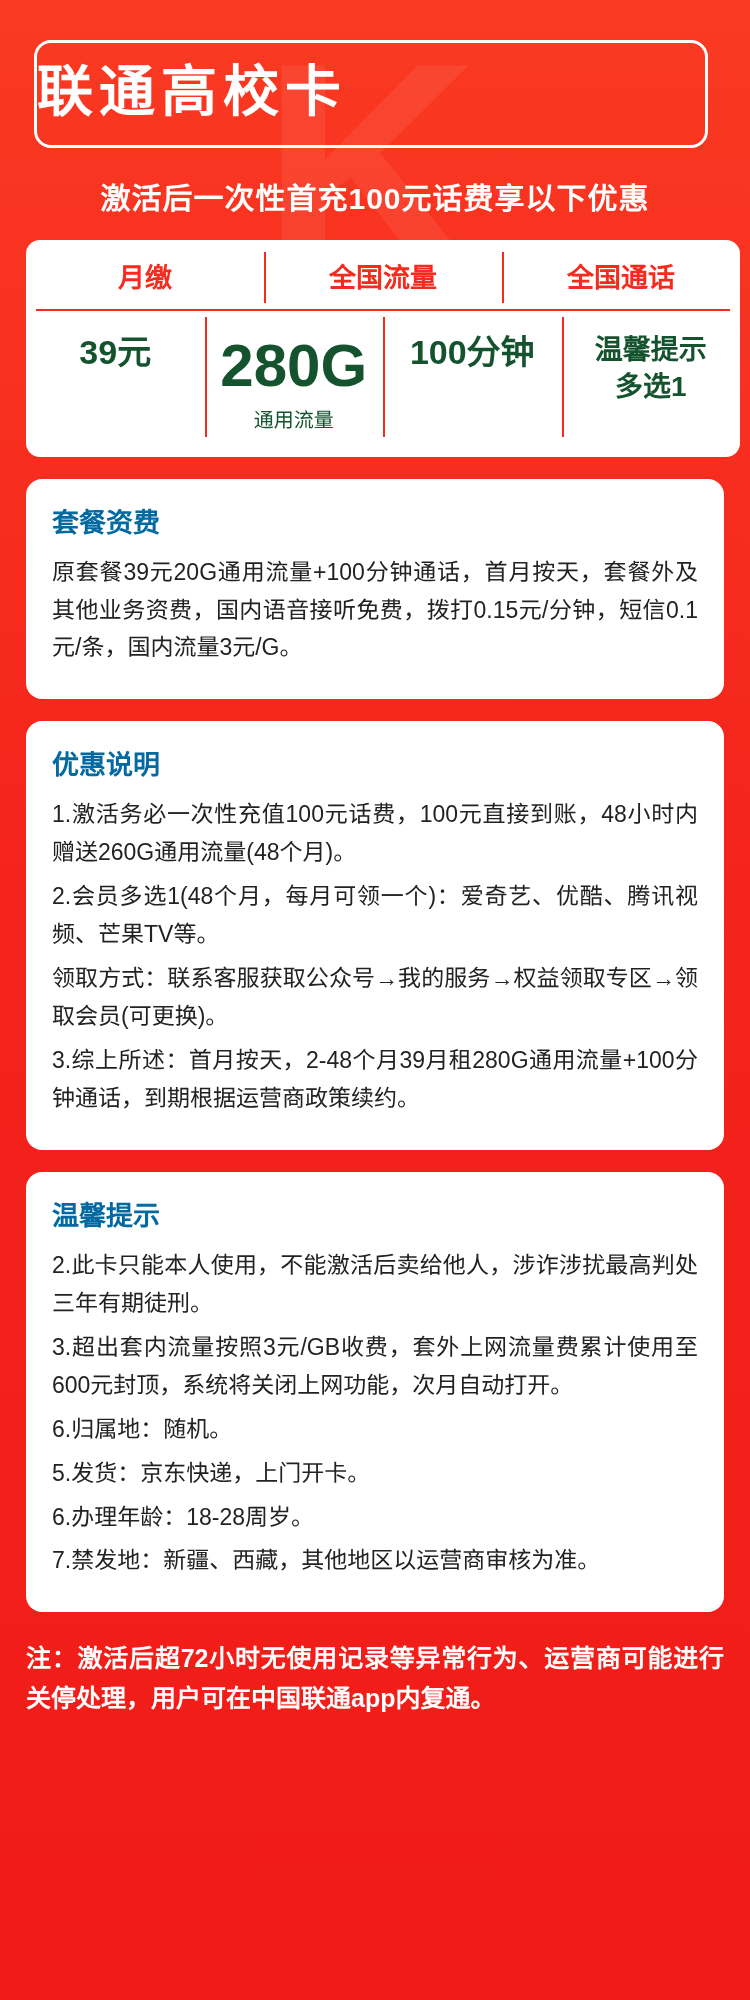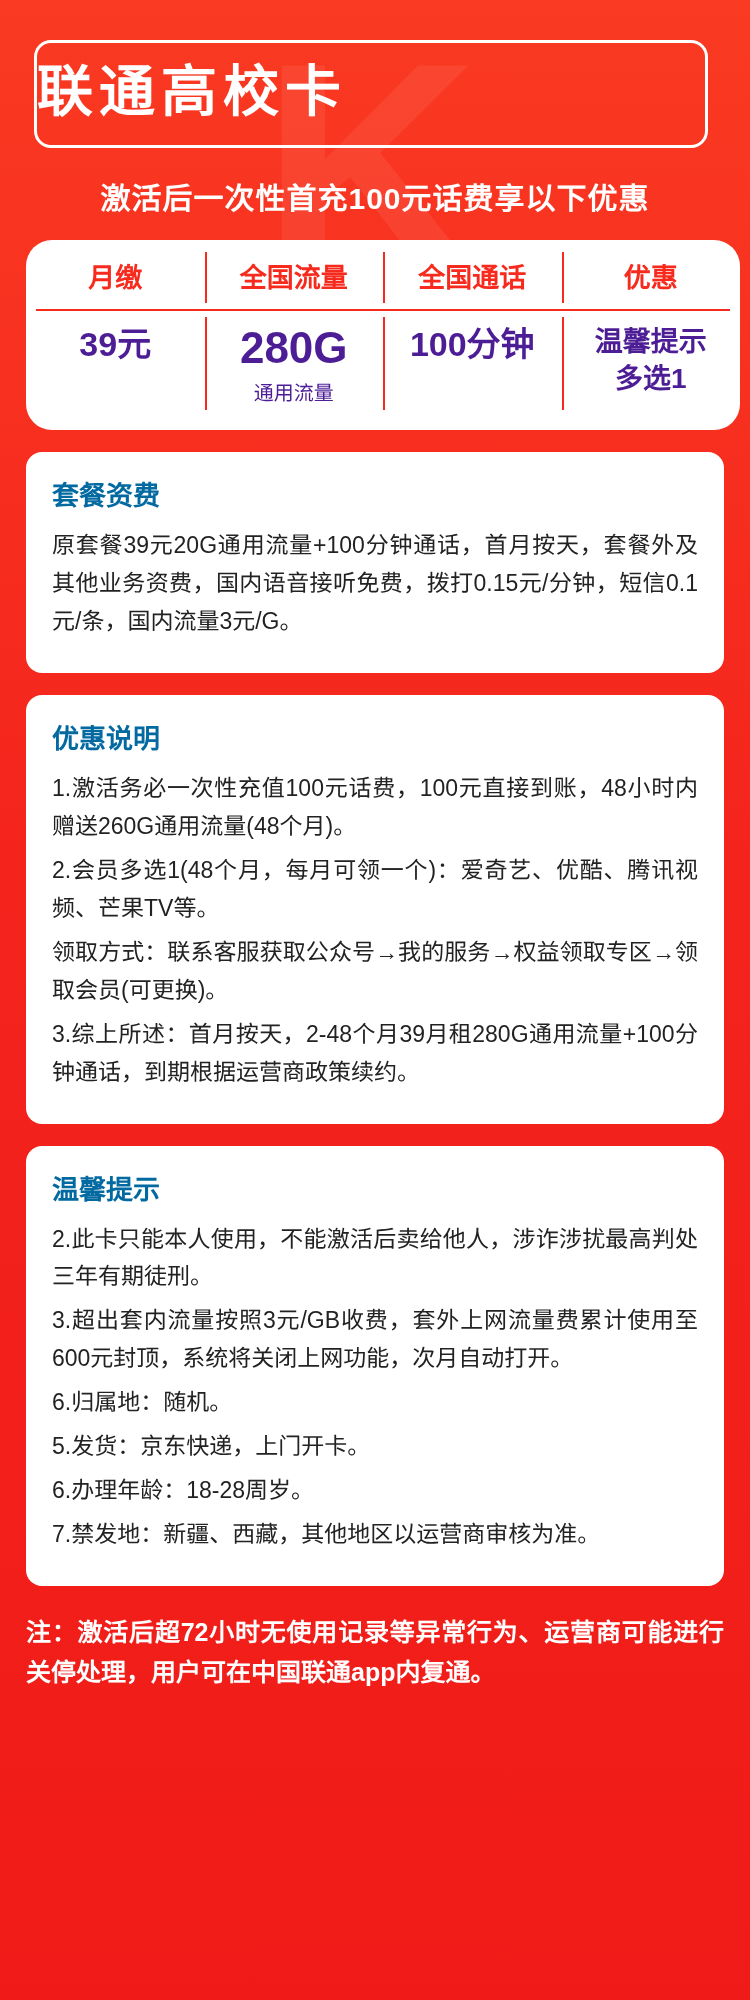--- a/index.html
+++ b/index.html
@@ -59,21 +59,21 @@
     color: #ffffff;
     font-size: 30px;
     font-weight: bold;
     letter-spacing: 1px;
   }
 
   
   .spec-card {
     margin: 22px 10px 0 26px;
     background: #ffffff;
-    border-radius: 26px;
+    border-radius: 14px;
     padding: 6px 0 14px 0;
   }
   .spec-row {
     display: flex;
     width: 100%;
   }
   .spec-cell {
     flex: 1 1 0;
     text-align: center;
     padding: 10px 2px;
@@ -93,30 +93,30 @@
     font-size: 27px;
     font-weight: bold;
     padding-bottom: 14px;
   }
   .spec-divider {
     height: 2px;
     background: #f62b1e;
     margin: 0 10px;
   }
   .spec-body .spec-cell {
-    color: #4c1d95;
-    padding-top: 12px;
+    color: #14532d;
+    padding-top: 20px;
   }
   .v-main {
     font-size: 34px;
     font-weight: bold;
     line-height: 1.25;
   }
   .v-big {
-    font-size: 44px;
+    font-size: 60px;
     font-weight: bold;
     line-height: 1.15;
   }
   .v-sub {
     font-size: 20px;
     font-weight: normal;
     margin-top: 4px;
   }
   .v-two {
     font-size: 28px;
@@ -168,21 +168,20 @@
       <div class="title-text">联通高校卡</div>
     </div>
 
     <div class="subtitle">激活后一次性首充100元话费享以下优惠</div>
 
     <div class="spec-card">
       <div class="spec-row spec-head">
         <div class="spec-cell">月缴</div>
         <div class="spec-cell">全国流量</div>
         <div class="spec-cell">全国通话</div>
-        <div class="spec-cell">优惠</div>
       </div>
       <div class="spec-divider"></div>
       <div class="spec-row spec-body">
         <div class="spec-cell">
           <div class="v-main">39元</div>
         </div>
         <div class="spec-cell">
           <div class="v-big">280G</div>
           <div class="v-sub">通用流量</div>
         </div>

